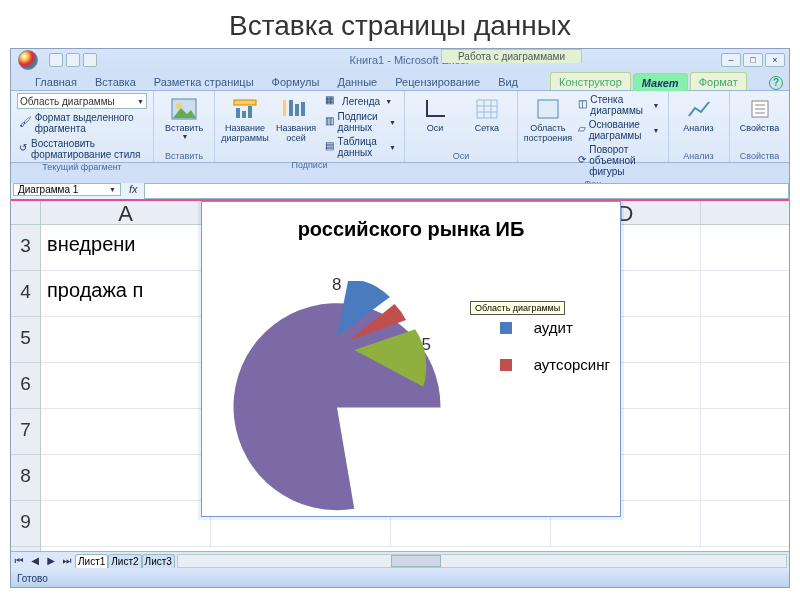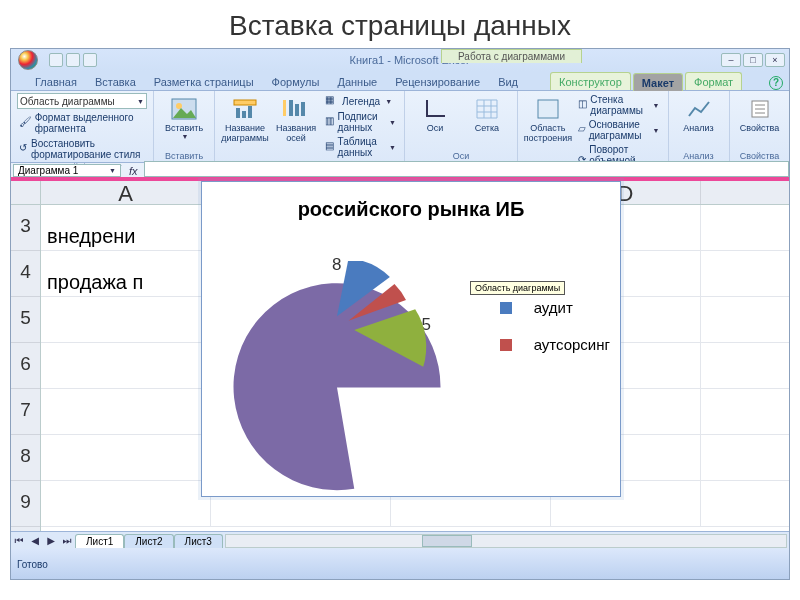--- a/index.html
+++ b/index.html
@@ -15,71 +15,71 @@
   .qat-btn { width:14px; height:14px; background:#e9f1fb; border:1px solid #9bb; border-radius:2px; }
   .win-title { flex:1; text-align:center; color:#4a6a9a; font-size:11px; }
   .context-tab-label { position:absolute; left:430px; top:0; font-size:10px; color:#555; background:#e2f0d6; border:1px solid #b6d28f; border-bottom:none; padding:1px 16px; }
   .win-ctrls { display:flex; gap:2px; margin-right:4px; }
   .win-ctrl { width:20px; height:14px; background:#e9f1fb; border:1px solid #9bb; border-radius:2px; display:flex;align-items:center;justify-content:center;font-size:9px;color:#335; }
   
   .tabstrip { display:flex; align-items:flex-end; height:20px; padding-left:16px; gap:2px; background:#cfe0f7; border-bottom:1px solid #9cb4d8; position:relative;}
   .tab { padding:3px 8px 2px 8px; font-size:11px; color:#3b5b8a; cursor:pointer; border-top-left-radius:3px;border-top-right-radius:3px;}
   .tab.active { background:#e9f1fb; border:1px solid #9cb4d8; border-bottom:1px solid #e9f1fb; color:#1a3a6a; margin-bottom:-1px;}
   .tab.ctx { background:#e8f3da; border:1px solid #b6d28f; border-bottom:none; color:#4a6;text-align:right; }
-  .tab.ctx.active { background:#a3a3a3; color:#1a3a6a; font-weight:bold;}
+  .tab.ctx.active { background:#86efac; color:#1a3a6a; font-weight:bold;font-style:italic;}
   .help-icon { margin-left:auto; margin-right:6px; width:14px;height:14px;border:1px solid #2a6;border-radius:50%;color:#2a6;text-align:center;font-size:10px;line-height:12px;font-weight:bold;}
   
   .ribbon { display:flex; background:linear-gradient(#eaf2fc,#dce8f9); border-bottom:1px solid #9cb4d8; height:72px; }
   .group { border-right:1px solid #c0d0e8; padding:2px 6px 0 6px; display:flex; flex-direction:column; }
   .group-body { flex:1; display:flex; align-items:flex-start; gap:4px; }
   .group-label { text-align:center; font-size:9px; color:#4a6a9a; padding:1px 0; }
   .rb-big { display:flex; flex-direction:column; align-items:center; width:48px; padding:2px; cursor:pointer; border:1px solid transparent; border-radius:3px;}
   .rb-big .ic{width:28px;height:26px;display:flex;align-items:center;justify-content:center;}
   .rb-big .lbl{font-size:9px;text-align:center;line-height:10px;color:#1a3a6a;margin-top:1px;}
   .rb-sm { display:flex; align-items:center; gap:3px; font-size:10px; color:#1a3a6a; padding:1px 2px; cursor:pointer;}
   .rb-sm .ic{width:14px;height:14px;}
   .drop { font-size:7px; color:#335; margin-left:2px;}
   .vcol{display:flex;flex-direction:column;gap:1px;}
   .sel-combo{width:130px;height:16px;border:1px solid #9bb;background:#fff;font-size:10px;padding:0 2px;display:flex;align-items:center;justify-content:space-between;color:#333;}
   
-  .fbar{display:flex;height:18px;background:#e9f1fb;border-bottom:4px solid #ec4899;align-items:flex-end;}
+  .fbar{display:flex;height:18px;background:#e9f1fb;border-bottom:2px solid #ec4899;align-items:flex-start;margin-top:20px;}
   .namebox{width:108px;border:1px solid #9bb;background:#fff;font-size:10px;padding:0 4px;margin:0 2px;display:flex;align-items:center;justify-content:space-between;}
   .fx{padding:0 6px;font-style:italic;color:#335;}
   .fin{flex:1;background:#fff;border:1px solid #9bb;height:16px;}
   
   .sheet-area{position:relative;height:350px;background:#fff;display:flex;}
   .rowhdrs{width:30px;background:#e9edf4;border-right:1px solid #bcc;}
   .cornercell{height:24px;border-bottom:1px solid #bcc;background:#e9edf4;}
   .rowhdr{height:46px;border-bottom:1px solid #d0d4dc;text-align:center;font-size:19px;color:#333;padding-top:10px;}
   .cols{flex:1;position:relative;}
   .colhdrs{display:flex;height:24px;background:#e9edf4;border-bottom:1px solid #bcc;}
   .colhdr{border-right:1px solid #d0d4dc;text-align:center;font-size:22px;color:#333;padding-top:0px;}
   .colA{width:170px;}.colB{width:180px;}.colC{width:160px;}.colD{width:150px;}
   .cells{position:relative;}
   .row{display:flex;height:46px;border-bottom:1px solid #e3e6ec;}
-  .cell{border-right:1px solid #e3e6ec;font-size:20px;padding:20px 6px;color:#000;white-space:nowrap;overflow:hidden;}
+  .cell{border-right:1px solid #e3e6ec;font-size:20px;padding:8px 6px;color:#000;white-space:nowrap;overflow:hidden;}
   
   .chart-obj{position:absolute;left:160px;top:0px;width:420px;height:316px;background:#fff;border:1px solid #7a9ac9;box-shadow:0 0 0 3px rgba(120,160,210,.15);}
   .chart-title{text-align:center;font-size:20px;font-weight:bold;margin-top:16px;}
   .chart-body{position:relative;height:270px;}
   .legend{position:absolute;right:10px;top:78px;font-size:15px;}
   .lg{display:flex;align-items:center;gap:22px;margin-bottom:20px;}
   .sw{width:12px;height:12px;}
   .tooltip{position:absolute;left:268px;top:60px;background:#ffffe1;border:1px solid #555;font-size:9px;padding:1px 4px;}
   .pie{position:absolute;left:20px;top:40px;width:230px;height:230px;}
   .dl{position:absolute;font-size:17px;color:#333;}
   
   .sheettabs{display:flex;align-items:center;height:18px;background:#dce8f9;border-top:1px solid #9cb4d8;font-size:10px;}
   .navbtn{width:16px;text-align:center;color:#335;}
-  .stab{padding:1px 10px;background:#fff;border:1px solid #9bb;border-bottom:none;margin-top:1px;border-top-left-radius:3px;border-top-right-radius:3px;}
+  .stab{padding:1px 2px;background:#fff;border:1px solid #9bb;border-bottom:none;margin-top:1px;border-top-left-radius:3px;border-top-right-radius:3px;}
   .stab.inact{background:#cfe0f7;}
   .hscroll{flex:1;margin:0 2px;height:14px;background:#e9edf4;border:1px solid #bcc;position:relative;}
   .hthumb{position:absolute;left:35%;width:50px;height:100%;background:#cfd8e6;border:1px solid #9bb;}
   
-  .status{display:flex;align-items:center;height:30px;background:linear-gradient(#dbe7fb,#bcd1f0);font-size:10px;color:#1a3a6a;padding:0 6px;justify-content:space-between;}
+  .status{display:flex;align-items:center;height:18px;background:linear-gradient(#dbe7fb,#bcd1f0);font-size:10px;color:#1a3a6a;padding:0 6px;justify-content:space-between;}
   .zoom{display:flex;align-items:center;gap:4px;}
   .zslide{width:80px;height:4px;background:#9cb4d8;position:relative;}
   .zthumb{position:absolute;left:70%;top:-3px;width:6px;height:10px;background:#4a6a9a;}
   .viewbtn{width:16px;height:14px;border:1px solid #9bb;background:#e9f1fb;margin:0 1px;}
   svg{display:block;}
 </style>
 </head>
 <body>
 
 <div class="slide-title">Вставка страницы данных</div>

